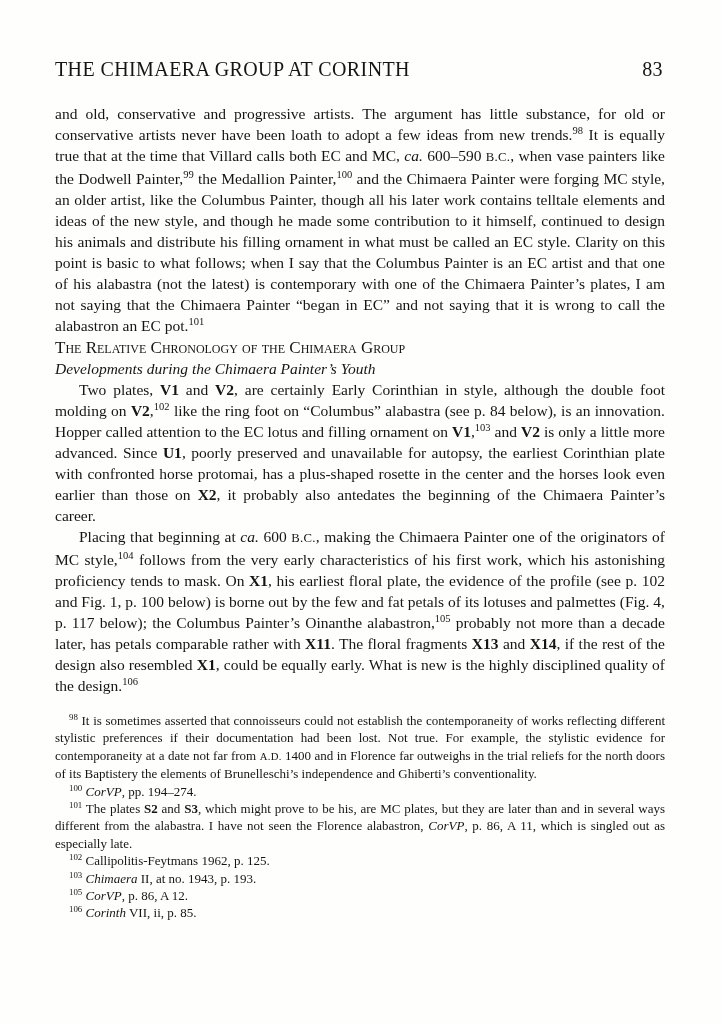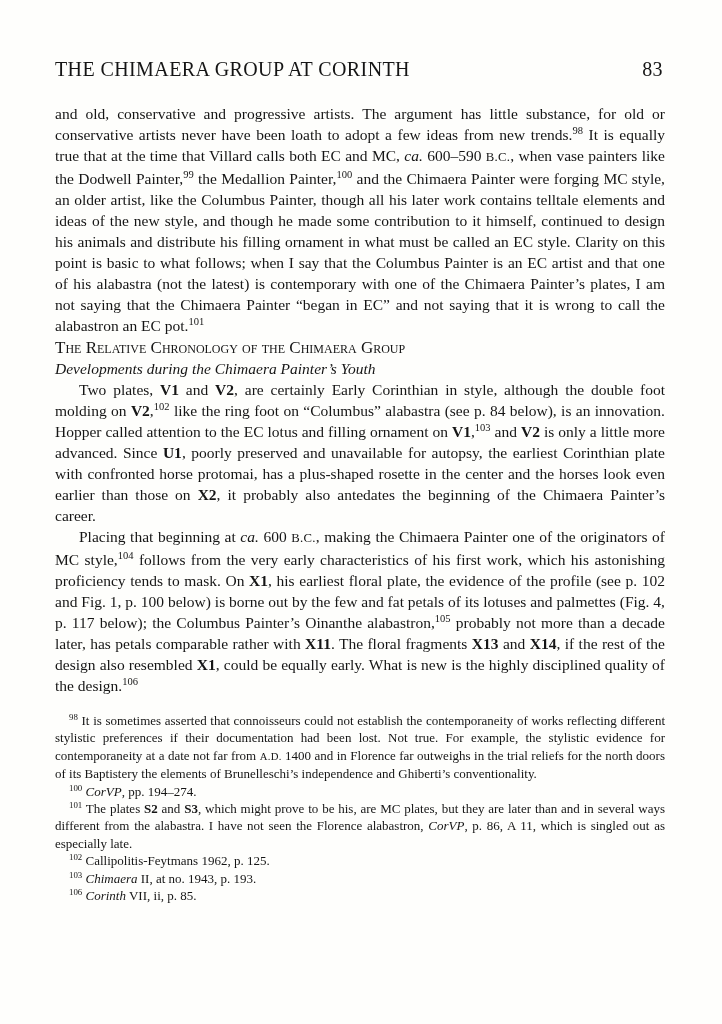--- a/index.html
+++ b/index.html
@@ -86,15 +86,16 @@
       <h3 class="sub-heading">Developments during the Chimaera Painter’s Youth</h3>
       <p class="para indent"><span>Two plates, </span><span class="b">V1</span><span> and </span><span class="b">V2</span><span>, are certainly Early Corinthian in style, although the double foot molding on </span><span class="b">V2</span><span>,</span><sup class="sup">102</sup><span> like the ring foot on “Columbus” alabastra (see p. 84 below), is an innovation.  Hopper called attention to the EC lotus and filling ornament on </span><span class="b">V1</span><span>,</span><sup class="sup">103</sup><span> and </span><span class="b">V2</span><span> is only a little more advanced.  Since </span><span class="b">U1</span><span>, poorly preserved and unavailable for autopsy, the earliest Corinthian plate with confronted horse protomai, has a plus-shaped rosette in the center and the horses look even earlier than those on </span><span class="b">X2</span><span>, it probably also antedates the beginning of the Chimaera Painter’s career.</span></p>
       <p class="para indent"><span>Placing that beginning at </span><span class="i">ca.</span><span> 600 </span><span class="sc">B.C.</span><span>, making the Chimaera Painter one of the originators of MC style,</span><sup class="sup">104</sup><span> follows from the very early characteristics of his first work, which his astonishing proficiency tends to mask.  On </span><span class="b">X1</span><span>, his earliest floral plate, the evidence of the profile (see p. 102 and Fig. 1, p. 100 below) is borne out by the few and fat petals of its lotuses and palmettes (Fig. 4, p. 117 below); the Columbus Painter’s Oinanthe alabastron,</span><sup class="sup">105</sup><span> probably not more than a decade later, has petals comparable rather with </span><span class="b">X11</span><span>.  The floral fragments </span><span class="b">X13</span><span> and </span><span class="b">X14</span><span>, if the rest of the design also resembled </span><span class="b">X1</span><span>, could be equally early.  What is new is the highly disciplined quality of the design.</span><sup class="sup">106</sup></p>
     </div>
   <div class="footnotes">
       <p class="footnote"><sup class="sup">98</sup><span> It is sometimes asserted that connoisseurs could not establish the contemporaneity of works reflecting different stylistic preferences if their documentation had been lost.  Not true.  For example, the stylistic evidence for contemporaneity at a date not far from </span><span class="sc">A.D.</span><span> 1400 and in Florence far outweighs in the trial reliefs for the north doors of its Baptistery the elements of Brunelleschi’s independence and Ghiberti’s conventionality.</span></p>
       <p class="footnote"><sup class="sup">100</sup><span> </span><span class="i">CorVP</span><span>, pp. 194–274.</span></p>
       <p class="footnote"><sup class="sup">101</sup><span> The plates </span><span class="b">S2</span><span> and </span><span class="b">S3</span><span>, which might prove to be his, are MC plates, but they are later than and in several ways different from the alabastra.  I have not seen the Florence alabastron, </span><span class="i">CorVP</span><span>, p. 86, A 11, which is singled out as especially late.</span></p>
       <p class="footnote"><sup class="sup">102</sup><span> Callipolitis-Feytmans 1962, p. 125.</span></p>
       <p class="footnote"><sup class="sup">103</sup><span> </span><span class="i">Chimaera</span><span> II, at no. 1943, p. 193.</span></p>
+      <p class="footnote"><sup class="sup">105</sup><span> </span><span class="i">CorVP</span><span>, p. 86, A 12.</span></p>
       <p class="footnote"><sup class="sup">106</sup><span> </span><span class="i">Corinth</span><span> VII, ii, p. 85.</span></p>
     </div>
 </div>
 
 </body></html>

